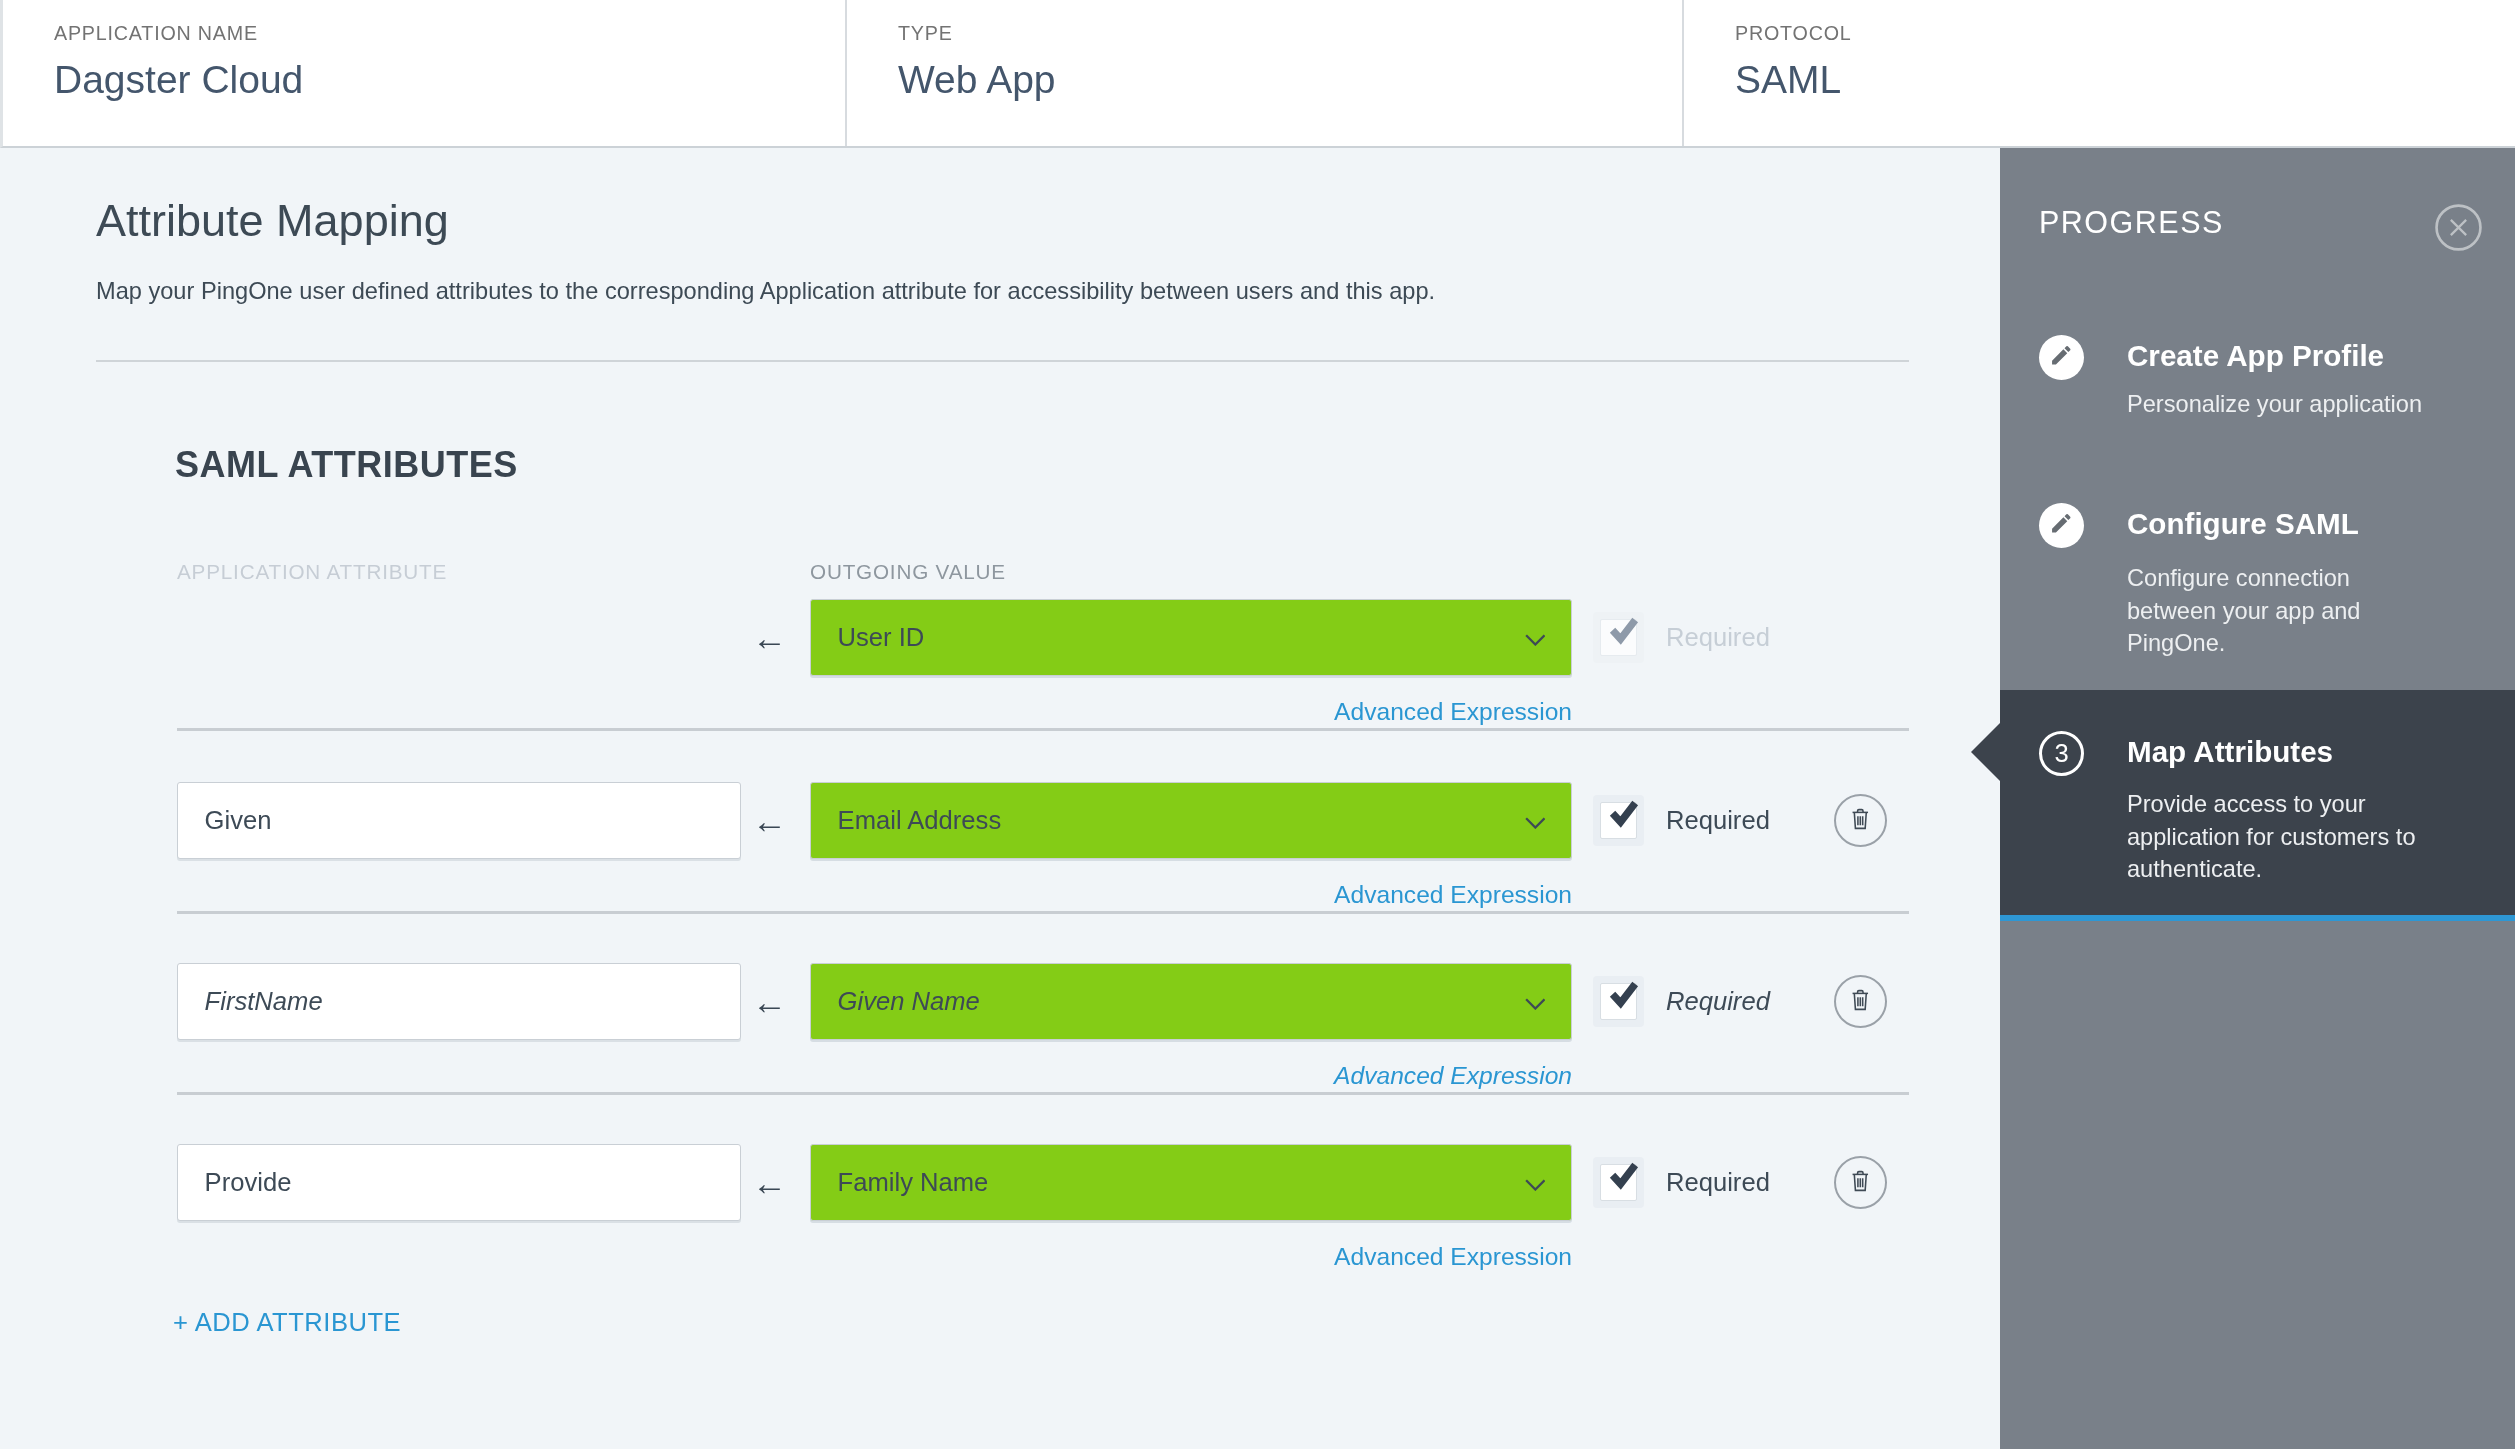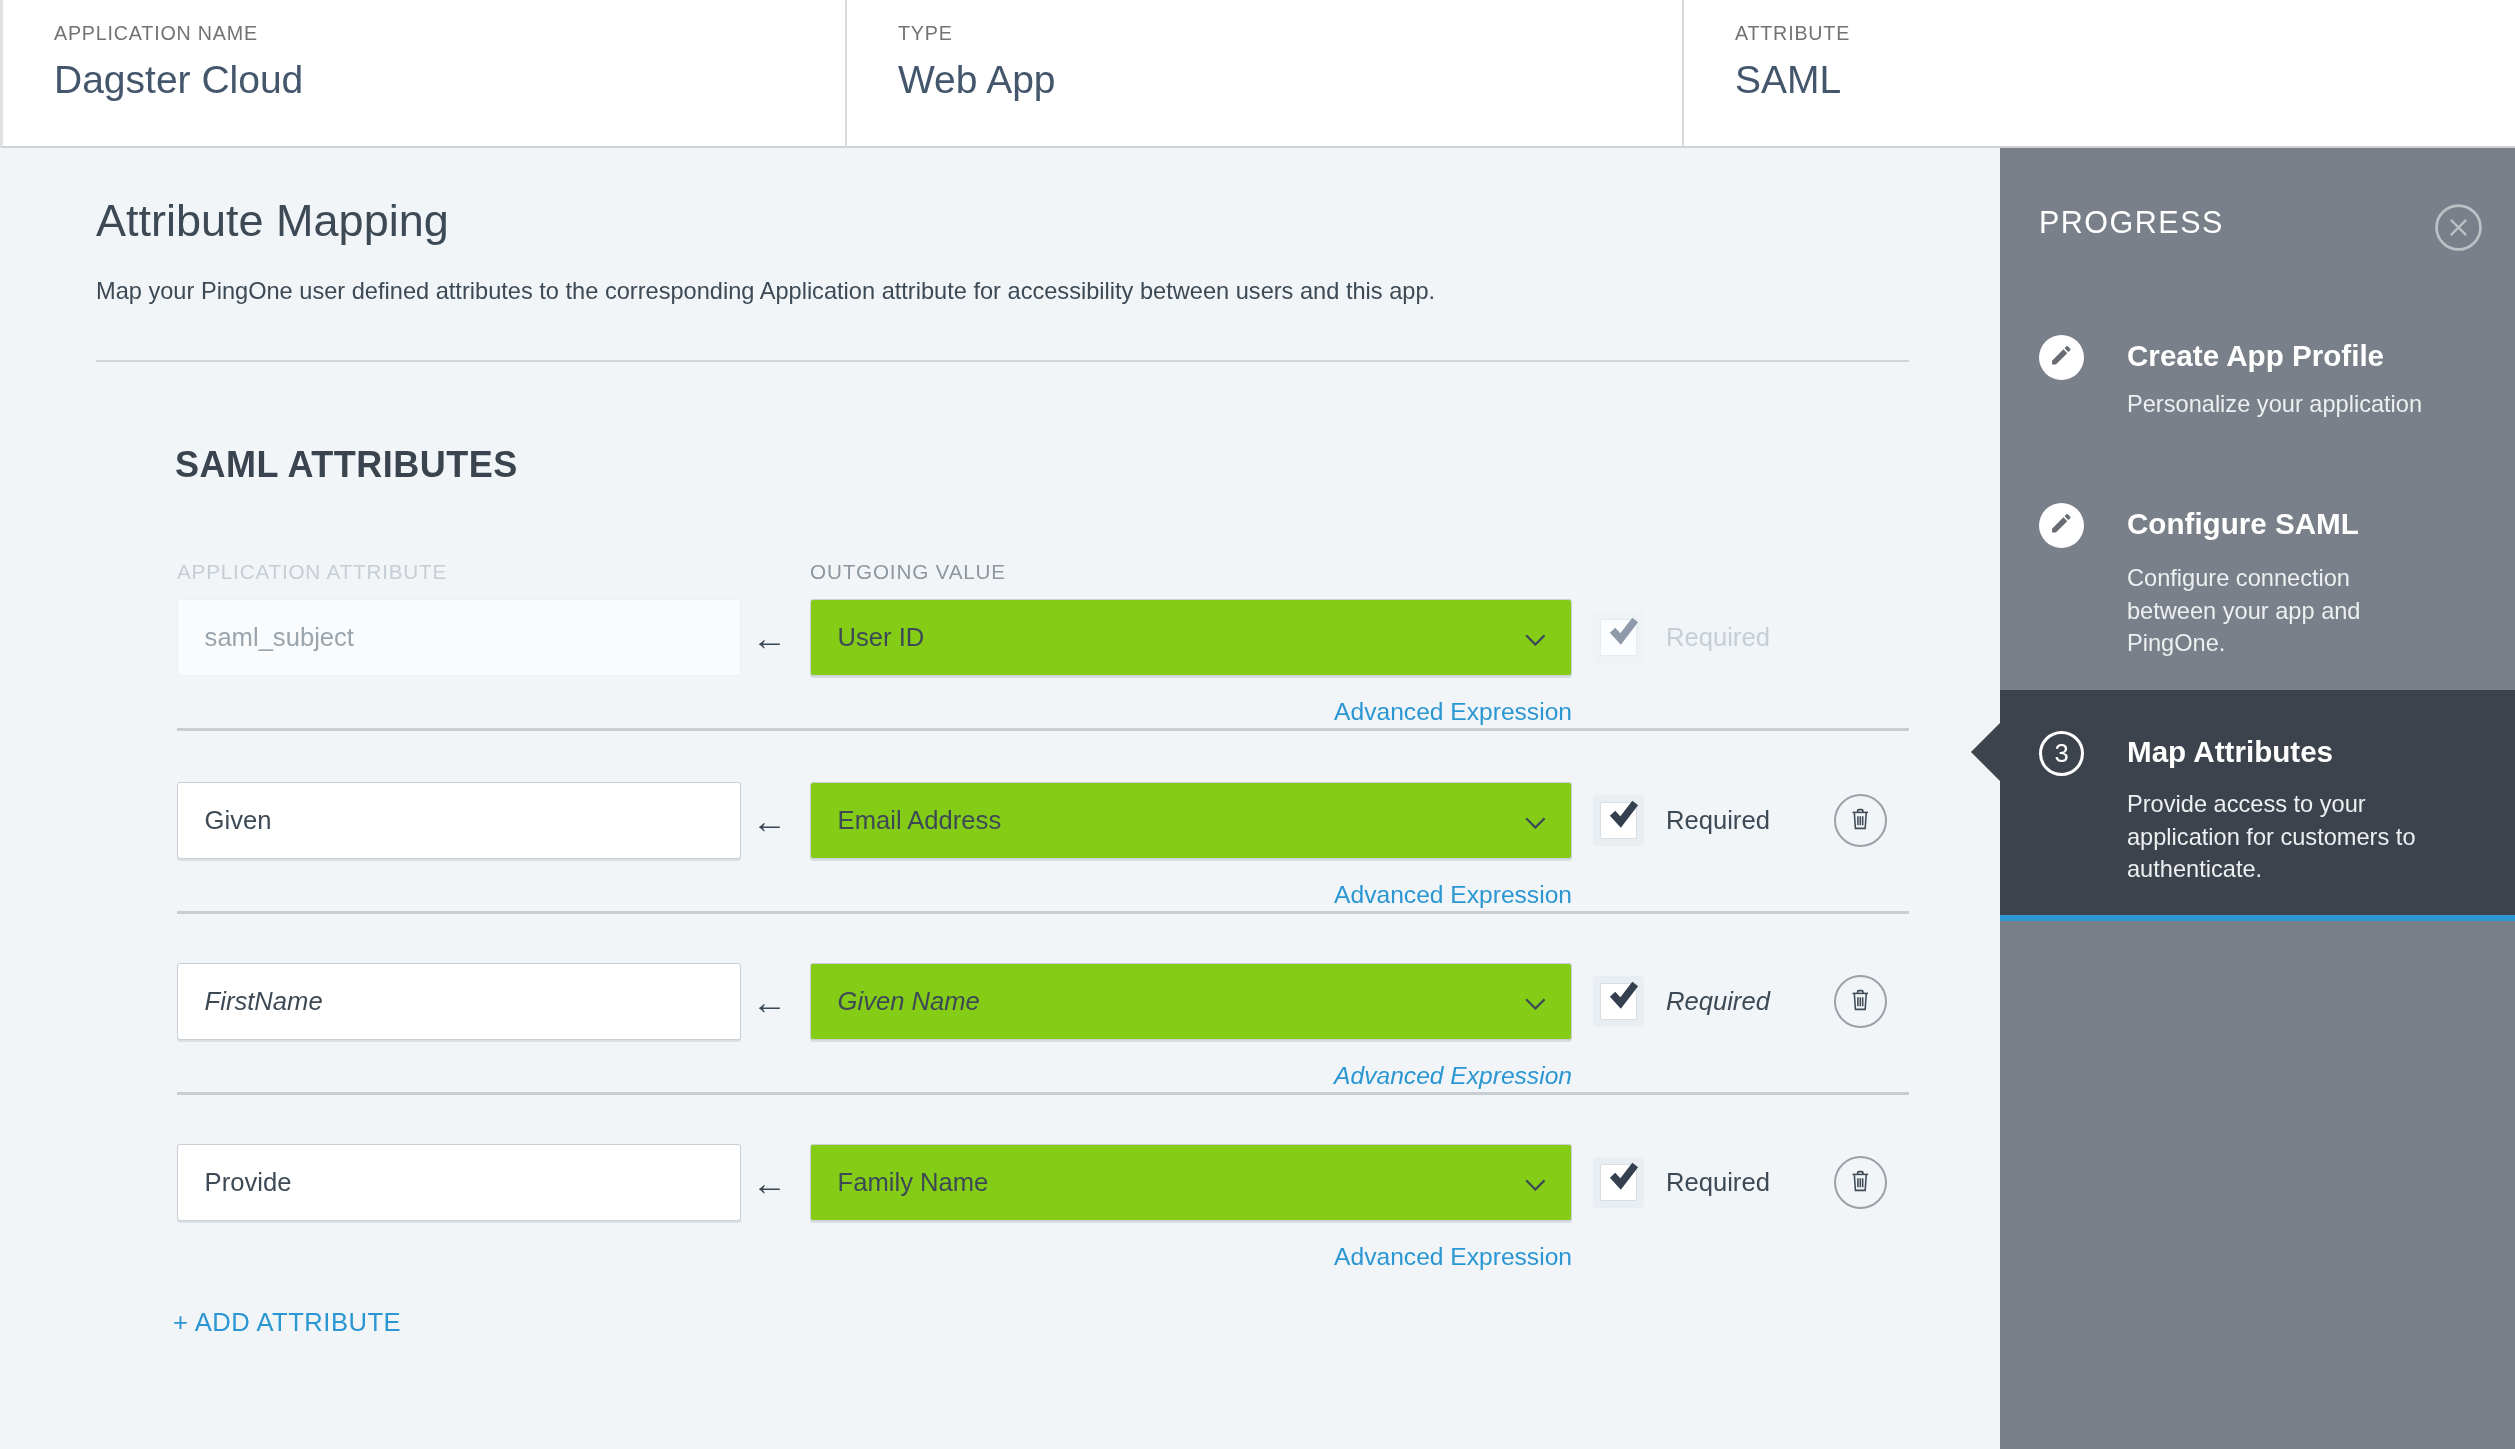--- a/index.html
+++ b/index.html
@@ -95,38 +95,35 @@
   <header class="header">
     <div class="header-field f0">
       <div class="header-label">APPLICATION NAME</div>
       <div class="header-value">Dagster Cloud</div>
     </div>
     <div class="header-field f1">
       <div class="header-label">TYPE</div>
       <div class="header-value">Web App</div>
     </div>
     <div class="header-field f2">
-      <div class="header-label">ATTRIBUTE</div>
+      <div class="header-label">PROTOCOL</div>
       <div class="header-value">SAML</div>
     </div>
   </header>
 
   <main class="content">
     <h1 class="page-title">Attribute Mapping</h1>
     <p class="page-desc">Map your PingOne user defined attributes to the corresponding Application attribute for accessibility between users and this app.</p>
     <div class="top-divider"></div>
     <h2 class="section-heading">SAML ATTRIBUTES</h2>
     <div class="col-label app">APPLICATION ATTRIBUTE</div>
     <div class="col-label out">OUTGOING VALUE</div>
 
     <div>
   <div class="attr-row disabled" style="top: 451px;">
-    <div class="attr-input">
-            <span>saml_subject</span>
-          </div>
     <div class="map-arrow">←</div>
     <div class="dropdown">
       <span class="dd-value">User ID</span>
       <span>
         <svg viewBox="0 0 18 10" width="20.7" height="11.8">
                 <path d="M1 1l8 8 8-8" fill="none" stroke="#3d4a56" stroke-width="2"></path>
               </svg>
       </span>
     </div>
     <div class="checkbox">

